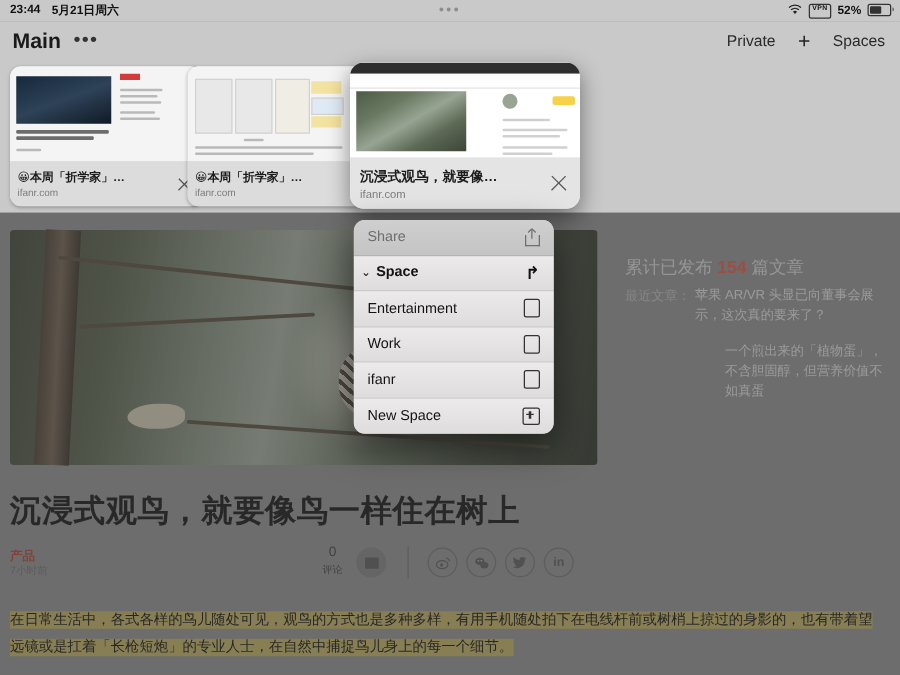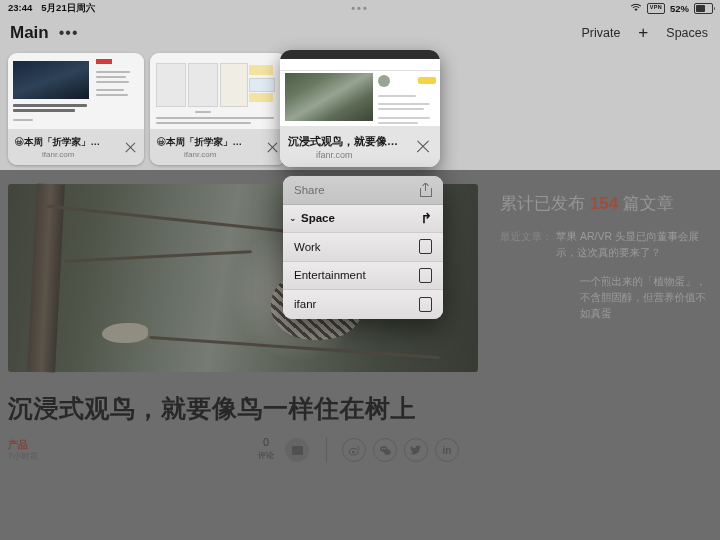--- a/index.html
+++ b/index.html
@@ -29,41 +29,42 @@
   #space-title{font-size:17px;font-weight:bold;color:#1a1a1a;margin-left:10px;}
   #space-more{margin-left:10px;color:#333;font-size:16px;letter-spacing:1px;line-height:10px;}
   #overview-right{margin-left:auto;display:flex;align-items:center;gap:18px;margin-right:12px;font-size:12.5px;color:#2a2a2a;}
   #plus-button{font-size:17px;line-height:12px;color:#222;}
   
   #tab-strip{position:absolute;top:48px;left:0;width:720px;height:122px;background:#c9c9c9;}
   .tab-card{
     position:absolute;top:5px;width:136px;height:112px;
     background:#e2e2e2;border-radius:9px;overflow:hidden;
     box-shadow:0 1px 3px rgba(0,0,0,.25);
+    padding-left:17px;
   }
   .tab-card.t1{left:8px;}
   .tab-card.t2{left:150px;}
   .tab-prev{position:absolute;top:0;left:0;right:0;height:76px;background:#f4f4f4;overflow:hidden;}
   .tab-foot{position:absolute;bottom:0;left:0;right:0;height:36px;background:#dcdcdc;display:flex;align-items:center;padding:0 6px;box-sizing:border-box;}
   .tab-foot-txt{flex:1;min-width:0;}
   .tab-title{font-size:9.5px;font-weight:bold;color:#1b1b1b;white-space:nowrap;overflow:hidden;text-overflow:ellipsis;}
-  .tab-host{font-size:8px;color:#7d7d7d;margin-top:1px;margin-left:28px;}
+  .tab-host{font-size:8px;color:#7d7d7d;margin-top:1px;}
   .tab-close{width:15px;height:15px;position:relative;flex:none;margin-left:3px;}
   .tab-close::before,.tab-close::after{content:"";position:absolute;left:1px;top:7px;width:13px;height:1.4px;background:#555;}
   .tab-close::before{transform:rotate(45deg);}
   .tab-close::after{transform:rotate(-45deg);}
   
   .m-img{position:absolute;background:#2b3a4a;}
   .m-line{position:absolute;background:#b9b9b9;height:2px;border-radius:1px;}
   .m-block{position:absolute;background:#e8e8e8;border:.5px solid #d2d2d2;}
   .m-red{position:absolute;background:#d23b3b;}
   .m-yel{position:absolute;background:#f3e3a0;}
   
   #active-tab{
-    position:absolute;left:280px;top:50px;width:160px;height:117px;
+    position:absolute;left:280px;top:50px;width:184px;height:117px;
     background:#ececec;border-radius:11px;overflow:hidden;
     box-shadow:0 6px 18px rgba(0,0,0,.45);
   }
   #active-prev{position:absolute;top:0;left:0;right:0;height:76px;background:#fff;overflow:hidden;}
   #active-topbar{position:absolute;top:0;left:0;right:0;height:9px;background:#2e2e2e;}
   #active-chrome{position:absolute;top:9px;left:0;right:0;height:11px;background:#fff;border-bottom:.5px solid #e3e3e3;}
   #active-hero{position:absolute;left:5px;top:23px;width:88px;height:48px;
     background:linear-gradient(150deg,#4c5b45 0%,#6a7a62 28%,#97a493 50%,#5d6a55 72%,#3c4638 100%);}
   #active-side{position:absolute;right:4px;top:23px;width:58px;bottom:4px;}
   .as-line{position:absolute;background:#d0d0d0;height:1.6px;border-radius:1px;}
@@ -118,21 +119,21 @@
   #meta-cat{position:absolute;left:8px;top:268px;font-size:10px;font-weight:bold;color:#b0412c;}
   #meta-time{position:absolute;left:8px;top:281px;font-size:8.5px;color:#6d6d6d;}
   #comment-block{position:absolute;left:258px;top:266px;text-align:center;color:#3f3f3f;}
   #comment-count{font-size:11px;}
   #comment-label{font-size:8px;margin-top:2px;}
   .circ{width:24px;height:24px;border-radius:50%;border:1px solid #6e6e6e;display:flex;align-items:center;justify-content:center;color:#5b5b5b;font-size:11px;box-sizing:border-box;}
   #comment-icon{position:absolute;left:285px;top:268px;background:#7c7c7c;border-color:#7c7c7c;}
   #comment-icon i{width:11px;height:9px;background:#585858;border-radius:1px;display:block;}
   #share-divider{position:absolute;left:326px;top:267px;width:1px;height:26px;background:#6f6f6f;}
   #share-icons{position:absolute;left:342px;top:268px;display:flex;gap:7px;}
-  #stats{position:absolute;left:500px;top:22px;color:#cfcfcf;font-size:17px;}
+  #stats{position:absolute;left:500px;top:35px;color:#cfcfcf;font-size:14px;}
   #stats .num{color:#e0543a;font-weight:bold;}
   #recent-label{position:absolute;left:500px;top:60px;font-size:10.5px;color:#b4b4b4;}
   #recent-list{position:absolute;left:556px;top:58px;width:160px;font-size:10.5px;color:#d7d7d7;line-height:1.55;}
   #recent-list div+div{margin-top:12px;margin-left:24px;}
   #body-text{position:absolute;left:8px;top:315px;width:700px;font-size:11.5px;line-height:1.92;color:#111;}
   #body-text span{background:#b9a85e;padding:1px 0;box-decoration-break:clone;-webkit-box-decoration-break:clone;}
   
   #scrim{position:absolute;top:170px;left:0;width:720px;height:370px;background:rgba(70,70,70,.42);pointer-events:none;}
 </style>
 </head>
@@ -190,20 +191,21 @@
     <span>累计已发布</span>
     <span class="num">154</span>
     <span>篇文章</span>
   </div>
   <div id="recent-label">最近文章：</div>
   <div id="recent-list">
     <div>苹果 AR/VR 头显已向董事会展示，这次真的要来了？</div>
     <div>一个煎出来的「植物蛋」，不含胆固醇，但营养价值不如真蛋</div>
   </div>
 
+  <div id="body-text"><span>在日常生活中，各式各样的鸟儿随处可见，观鸟的方式也是多种多样，有用手机随处拍下在电线杆前或树梢上掠过的身影的，也有带着望远镜或是扛着「长枪短炮」的专业人士，在自然中捕捉鸟儿身上的每一个细节。</span></div>
 </div>
 <div id="scrim"></div>
 
 <div id="status-bar">
   <div id="status-left">
     <span>23:44</span>
     <span>5月21日周六</span>
   </div>
   <div id="status-center">•••</div>
   <div id="status-right">
@@ -309,24 +311,28 @@
         <span class="b"></span>
         <span class="a"></span>
       </span>
   </div>
   <div class="ctx-row head">
     <span class="ctx-chev">⌄</span>
     <span class="ctx-label">Space</span>
     <span class="ico-arrow">↱</span>
   </div>
   <div class="ctx-row">
+    <span class="ctx-label">Entertainment</span>
+    <span class="ico-box"></span>
+  </div>
+  <div class="ctx-row">
     <span class="ctx-label">Work</span>
-    <span class="ico-box"></span>
-  </div>
-  <div class="ctx-row">
-    <span class="ctx-label">Entertainment</span>
     <span class="ico-box"></span>
   </div>
   <div class="ctx-row">
     <span class="ctx-label">ifanr</span>
     <span class="ico-box"></span>
   </div>
+  <div class="ctx-row">
+    <span class="ctx-label">New Space</span>
+    <span class="ico-boxplus"></span>
+  </div>
 </div>
 
 </body></html>

